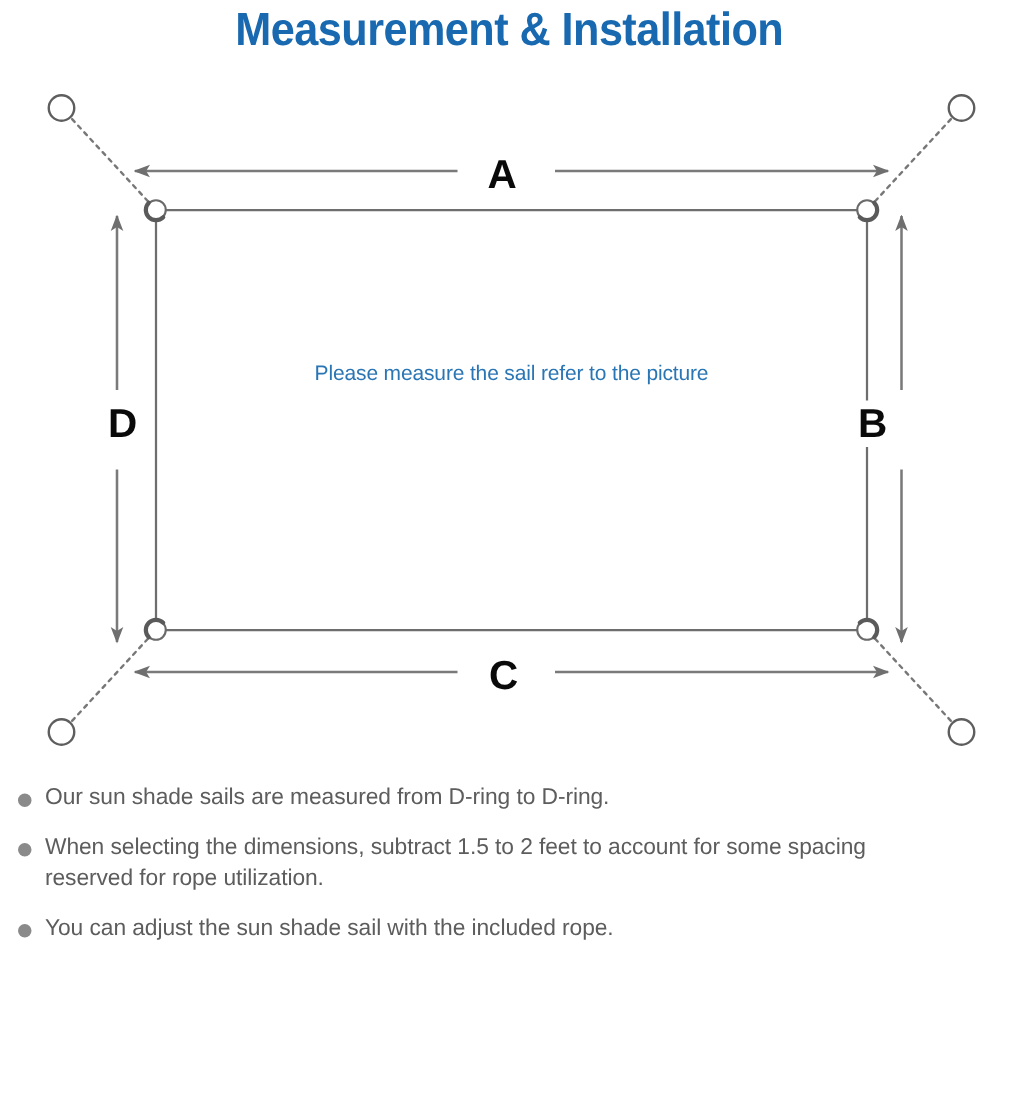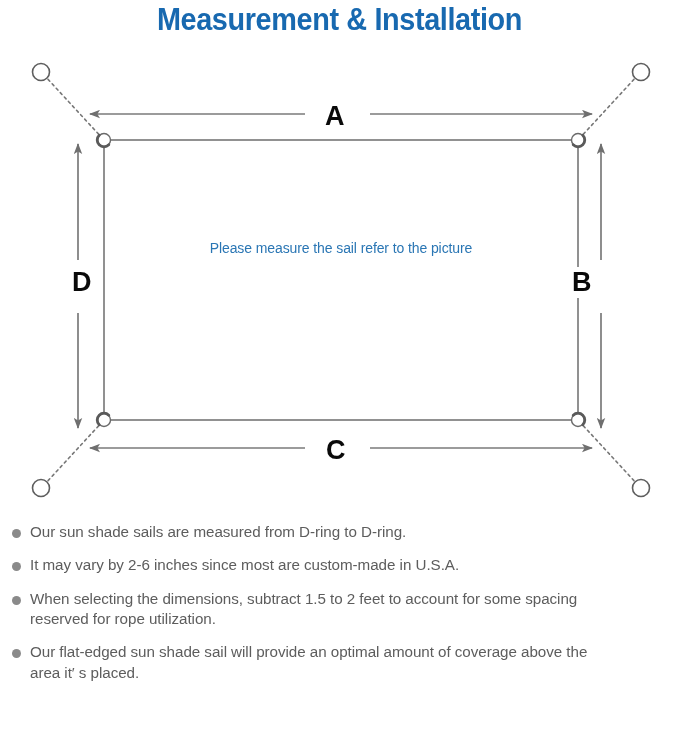--- a/index.html
+++ b/index.html
@@ -181,23 +181,19 @@
   </div>
 </div>
 
 <div id="notes">
   <div class="note-row">
     <span class="note-bullet"></span>
     <span class="note-text">Our sun shade sails are measured from D-ring to D-ring.</span>
   </div>
   <div class="note-row">
     <span class="note-bullet"></span>
-    <span class="note-text">It may vary by 2-6 inches since most are custom-made in U.S.A.</span>
-  </div>
-  <div class="note-row">
-    <span class="note-bullet"></span>
     <span class="note-text">When selecting the dimensions, subtract 1.5 to 2 feet to account for some spacing reserved for rope utilization.</span>
   </div>
   <div class="note-row">
     <span class="note-bullet"></span>
-    <span class="note-text">Our flat-edged sun shade sail will provide an optimal amount of coverage above the area it′ s placed.</span>
+    <span class="note-text">You can adjust the sun shade sail with the included rope.</span>
   </div>
 </div>
 
 </body></html>

